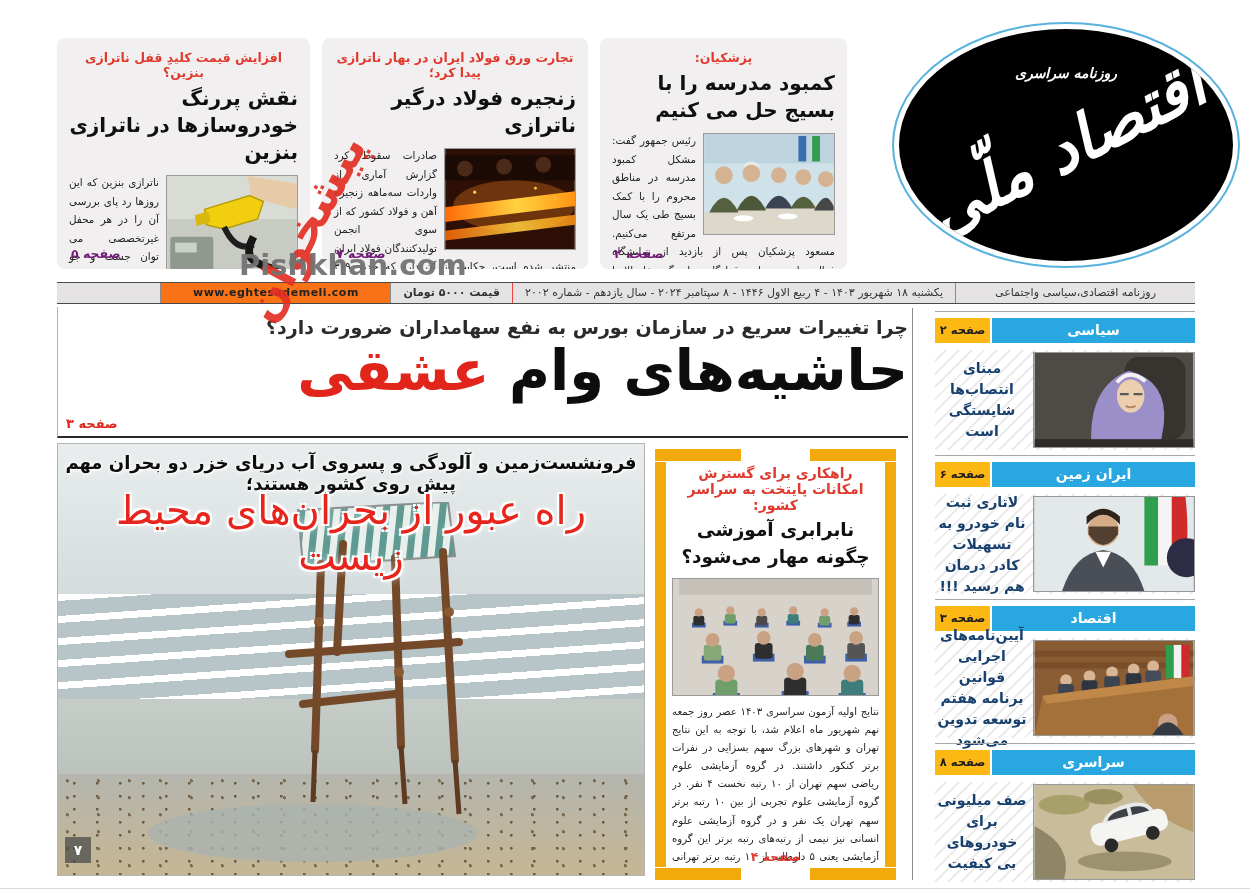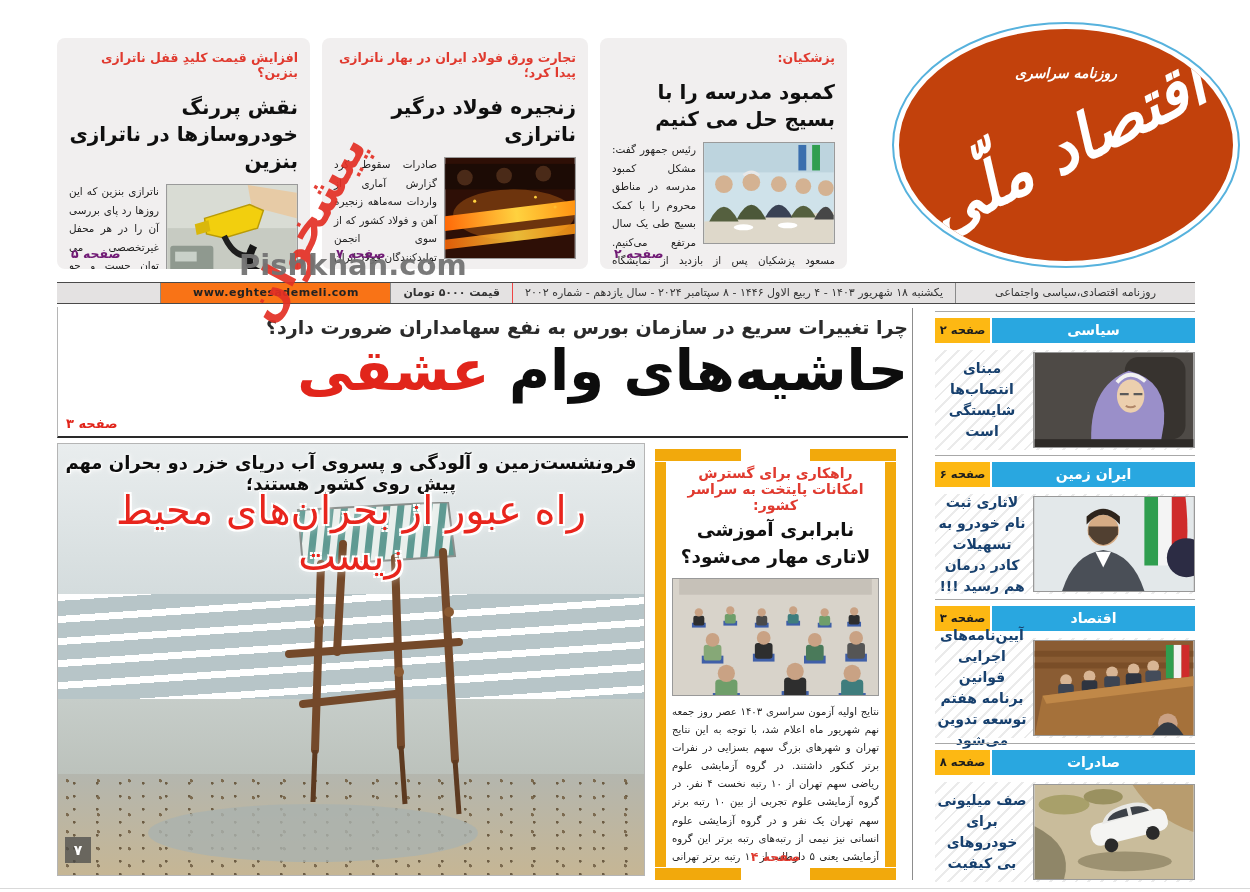--- a/index.html
+++ b/index.html
@@ -14,34 +14,34 @@
 
   
   .top-box {
     position: absolute; top: 38px; height: 231px;
     background: #f1efef; border-radius: 8px;
     padding: 12px 12px 10px 12px; overflow: hidden;
   }
   #box-benzin { left: 57px;  width: 253px; }
   #box-steel  { left: 322px; width: 266px; }
   #box-pez    { left: 600px; width: 247px; }
-  .tb-kicker { color: #e03a2f; font-size: 12.5px; font-weight: bold; text-align: right; margin-bottom: 14px; }
+  .tb-kicker { color: #e03a2f; font-size: 12.5px; font-weight: bold; text-align: center; margin-bottom: 5px; }
   .tb-title  { color: #0f0f0f; font-size: 20px; font-weight: bold; text-align: right; line-height: 1.35; margin-bottom: 7px; }
   .tb-bodywrap { font-size: 10.4px; color: #222; text-align: justify; line-height: 1.78; }
   .tb-img { float: right; width: 132px; height: 102px; margin: 2px 0 4px 7px; border: 1px solid #9a9a9a; background:#ddd; }
   .tb-img svg { display:block; width:100%; height:100%; }
   .tb-page { position: absolute; bottom: 8px; left: 14px; color: #701a75; font-weight: bold; font-size: 12.5px; }
 
   
   #logo { position: absolute; left: 892px; top: 22px; width: 348px; height: 246px; }
   .logo-outer {
     width: 100%; height: 100%; border-radius: 50%;
     border: 2px solid #57b2dd; background: #fff; padding: 5px;
   }
-  .logo-inner { position: relative; width: 100%; height: 100%; border-radius: 50%; background: #c2410c; overflow: hidden; text-decoration: underline; }
+  .logo-inner { position: relative; width: 100%; height: 100%; border-radius: 50%; background: #000000; overflow: hidden; text-decoration: underline; }
   .logo-tagline {
     position: absolute; top: 36px; left: 0; right: 0; text-align: center;
     color: #fff; font-size: 14px; font-style: italic; font-weight: bold;
   }
   .logo-title {
     position: absolute; top: 50%; left: 50%;
     transform: translate(-50%, -46%) rotate(-27deg);
     color: #fff; font-size: 64px; font-weight: bold; font-style: italic;
     white-space: nowrap; letter-spacing: 2px;
   }
@@ -307,21 +307,21 @@
 
 <div id="edu">
   <div class="edu-bar bar-l"></div>
   <div class="edu-bar bar-r"></div>
   <div class="edu-bar bar-tl"></div>
   <div class="edu-bar bar-tr"></div>
   <div class="edu-bar bar-bl"></div>
   <div class="edu-bar bar-br"></div>
   <div class="edu-content">
     <div class="edu-kicker">راهکاری برای گسترش امکانات پایتخت به سراسر کشور:</div>
-    <div class="edu-title">نابرابری آموزشی لاتاری مهار می‌شود؟</div>
+    <div class="edu-title">نابرابری آموزشی چگونه مهار می‌شود؟</div>
     <div class="edu-img">
       <svg viewBox="0 0 196 118">
         <rect width="196" height="118" fill="#d8d3ca"></rect>
         <rect width="196" height="16" fill="#c6c1b8"></rect>
         <g>
           <g transform="translate(20,34) scale(.7)">
               <rect x="-10" y="15" width="20" height="7" fill="#3f5fa8"></rect>
               <rect x="-8" y="5" width="16" height="14" rx="3" fill="#2e2e2e"></rect>
               <circle r="6" fill="#c9a284"></circle>
             </g>
@@ -470,21 +470,21 @@
         <circle cx="136" cy="84" r="10" fill="#caa184"></circle>
           <path d="M120 96 Q136 70 152 96 Z" fill="#333a44"></path>
       </svg>
     </div>
     <div class="side-title">آیین‌نامه‌های اجرایی قوانین برنامه هفتم توسعه تدوین می‌شود</div>
   </div>
 </div>
 
 <div class="side-sec" id="sec-auto">
   <div class="side-head">
-    <div class="head-bar">صادرات</div>
+    <div class="head-bar">سراسری</div>
     <div class="head-badge">صفحه ۸</div>
   </div>
   <div class="side-body">
     <div class="side-img">
       <svg viewBox="0 0 162 96">
         <rect width="162" height="96" fill="#c9bc9b"></rect>
         <ellipse cx="30" cy="20" rx="26" ry="10" fill="#a8a06a"></ellipse>
         <ellipse cx="70" cy="12" rx="20" ry="8" fill="#9a9160"></ellipse>
         <path d="M100 0 L162 0 L162 48 Q122 34 100 0 Z" fill="#b89c6e"></path>
         <path d="M0 42 Q40 62 30 96 L0 96 Z" fill="#8f8668"></path>

